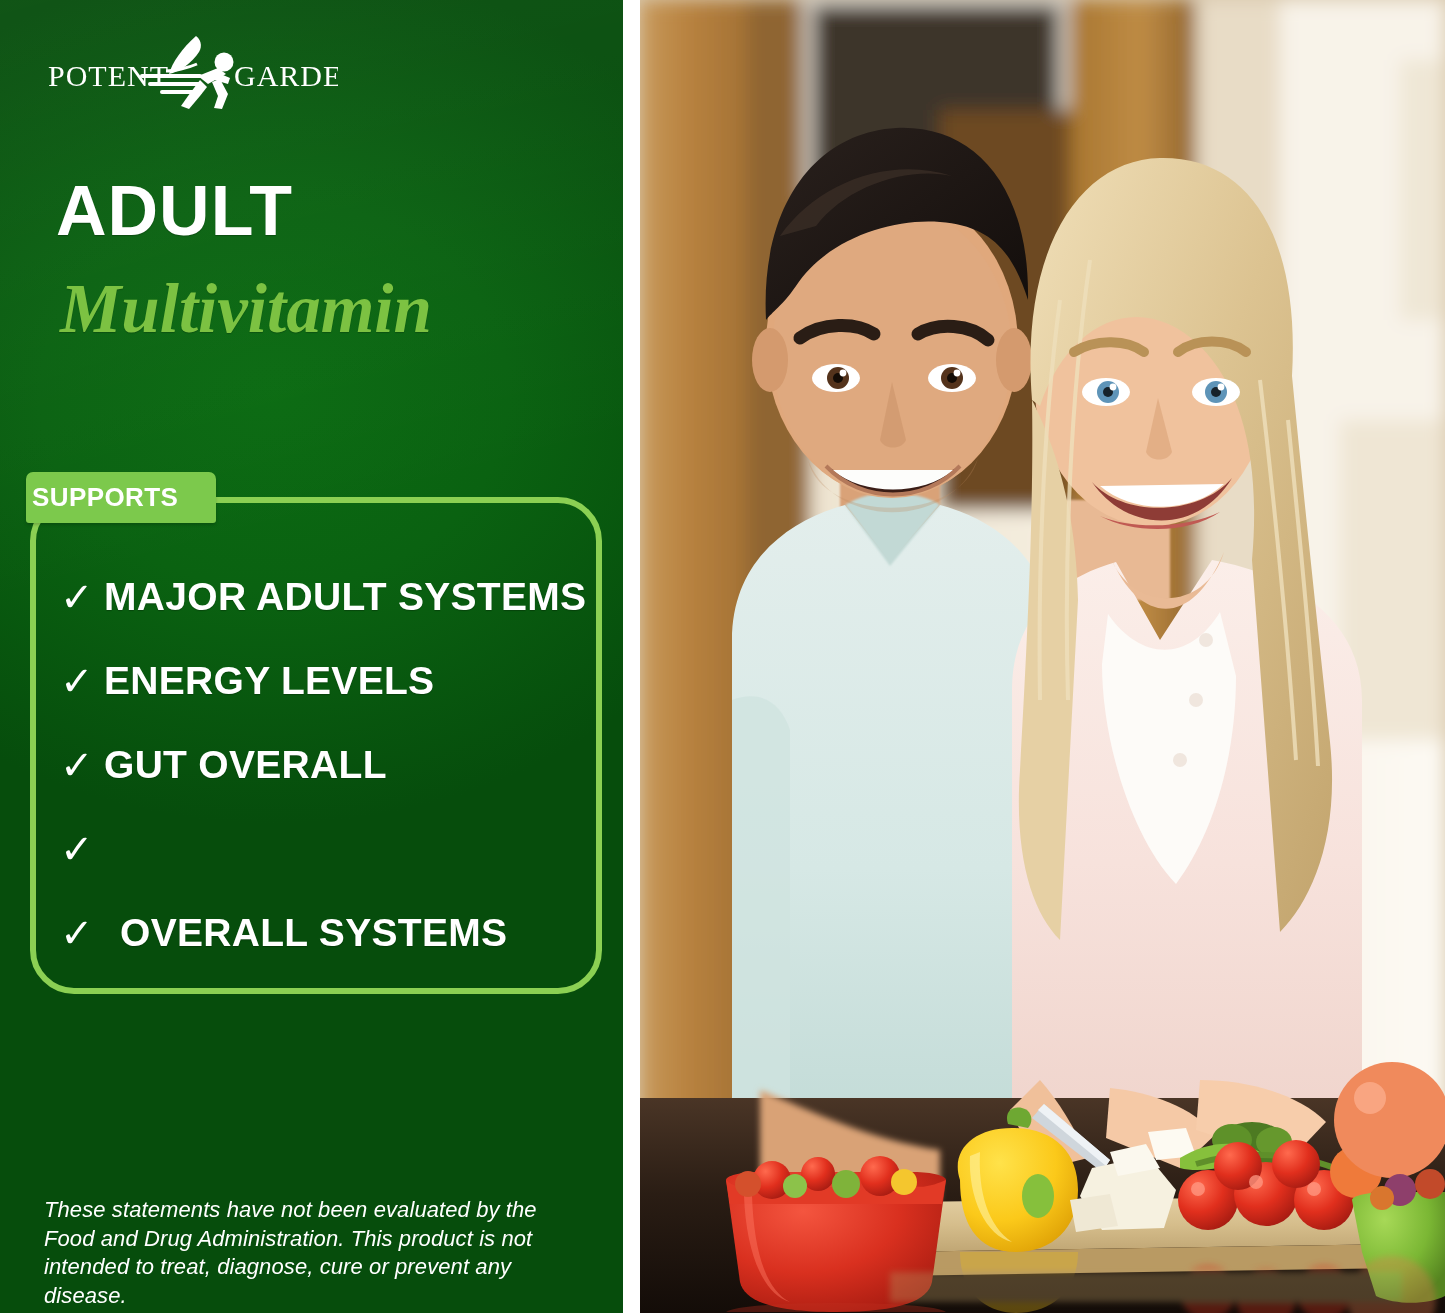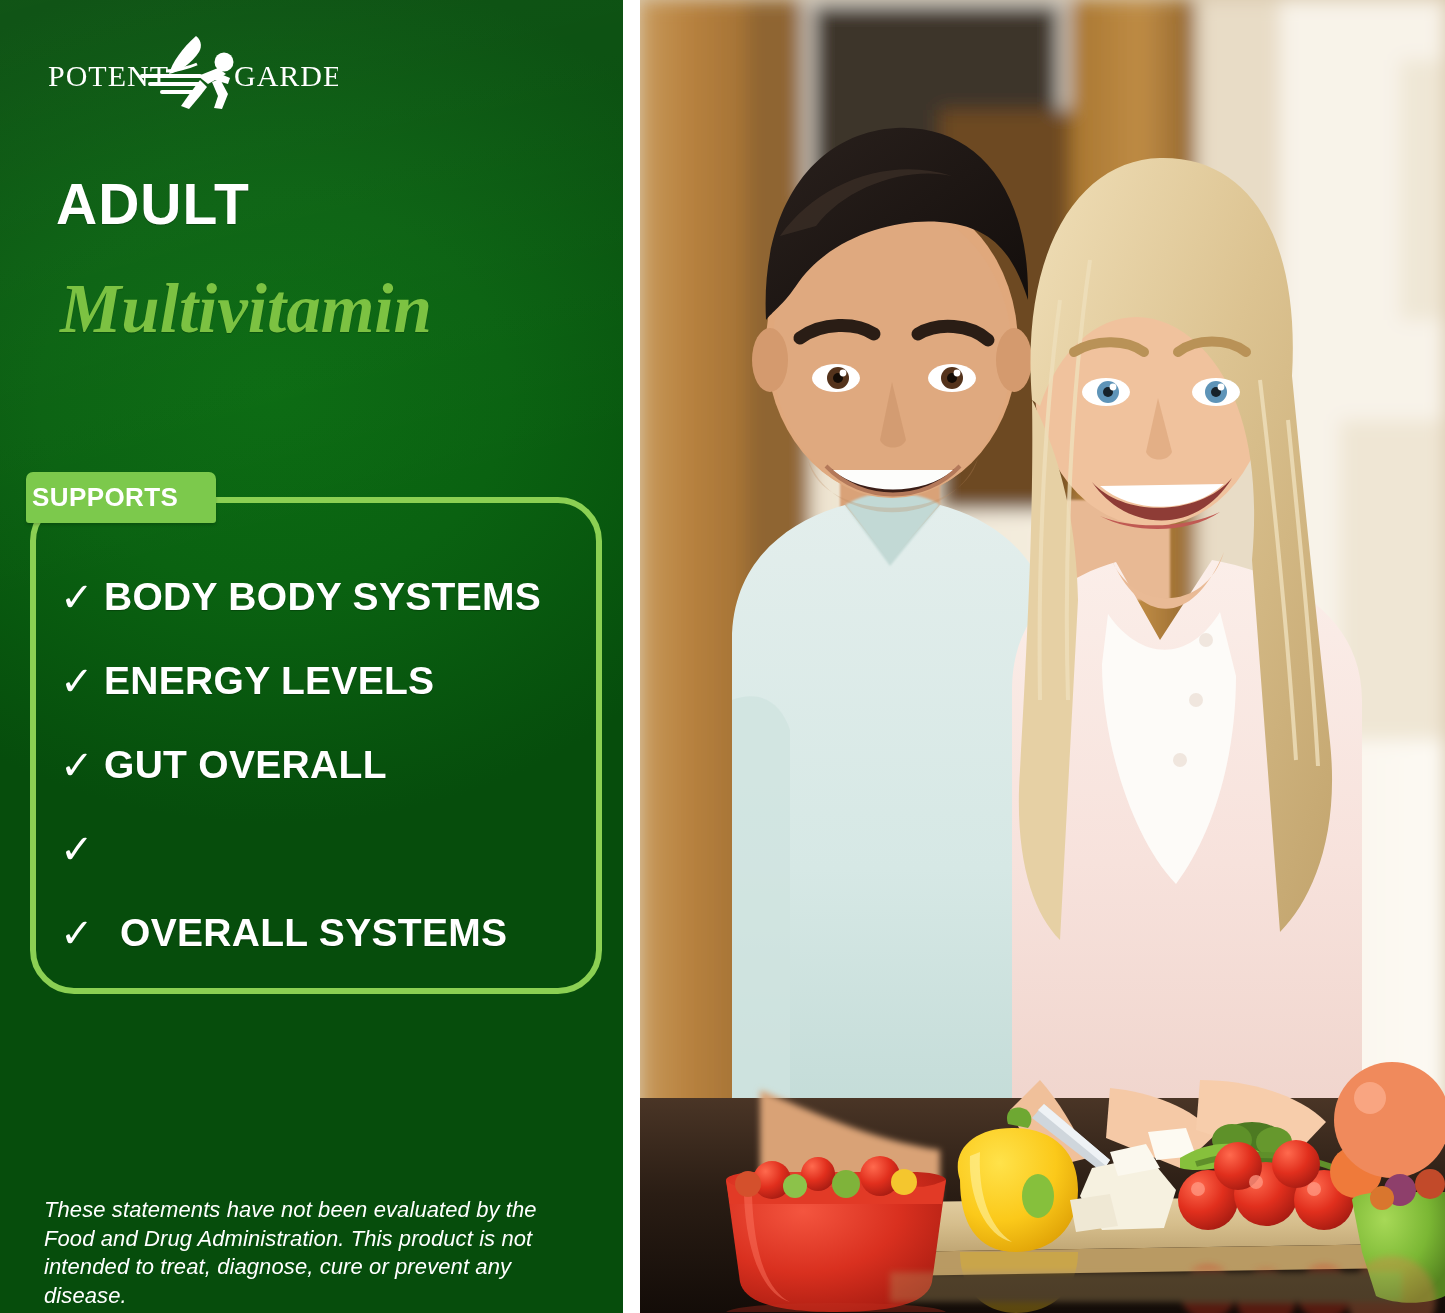--- a/index.html
+++ b/index.html
@@ -21,21 +21,21 @@
     pointer-events:none;
   }
 
   
   .logo { position:absolute; left:48px; top:30px; width:290px; height:80px; }
   .logo svg { display:block; width:290px; height:80px; }
 
   
   .title-adult {
     position:absolute; left:56px; top:176px;
-    font-size:57px; font-weight:bold; color:#ffffff;
+    font-size:70px; font-weight:bold; color:#ffffff;
     letter-spacing:1px; line-height:1;
     text-shadow:0 1px 1px rgba(0,0,0,0.25);
   }
   .title-sub {
     position:absolute; left:60px; top:275px;
     font-family:"Liberation Serif", serif;
     font-style:italic; font-weight:bold;
     font-size:69px; color:#7cc242; line-height:1;
     text-shadow:0 1px 1px rgba(0,0,0,0.20);
   }
@@ -135,21 +135,21 @@
     <div class="title-sub">Multivitamin</div>
 
     <div class="supports-box"></div>
     <div class="supports-badge">
       <span>SUPPORTS</span>
     </div>
 
     <div class="benefits">
       <div class="benefit">
         <span class="tick">✓</span>
-        <span class="btext">BODY BODY SYSTEMS</span>
+        <span class="btext">MAJOR ADULT SYSTEMS</span>
       </div>
       <div class="benefit">
         <span class="tick">✓</span>
         <span class="btext">ENERGY LEVELS</span>
       </div>
       <div class="benefit">
         <span class="tick">✓</span>
         <span class="btext">GUT OVERALL</span>
       </div>
       <div class="benefit">

